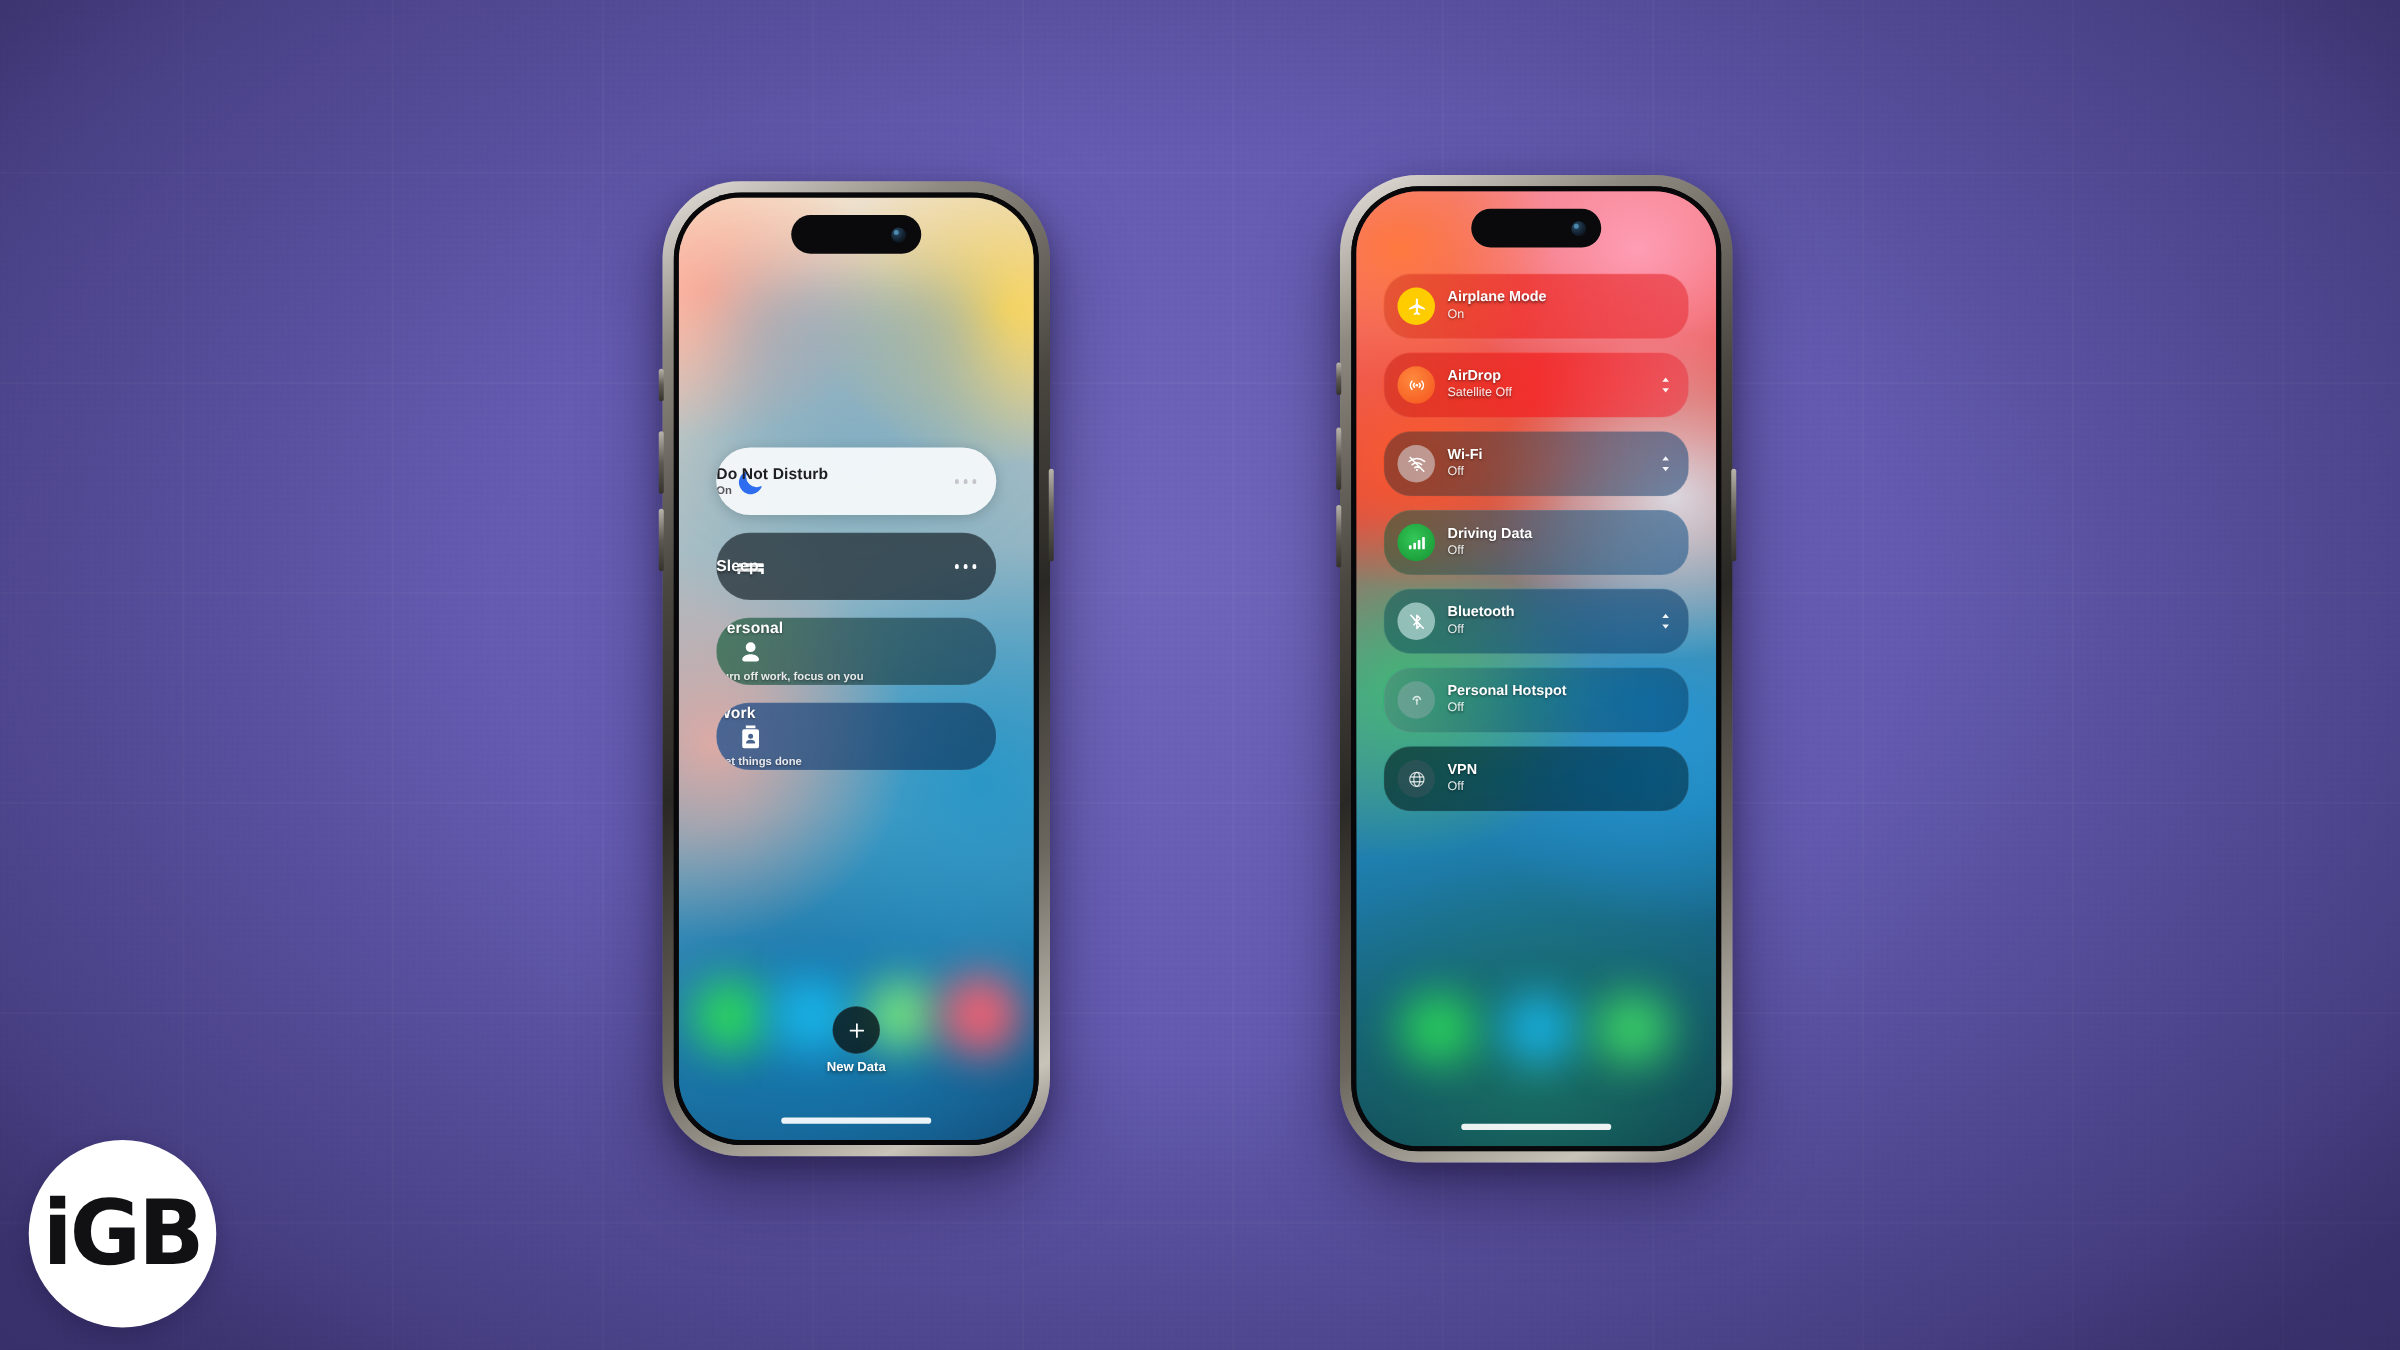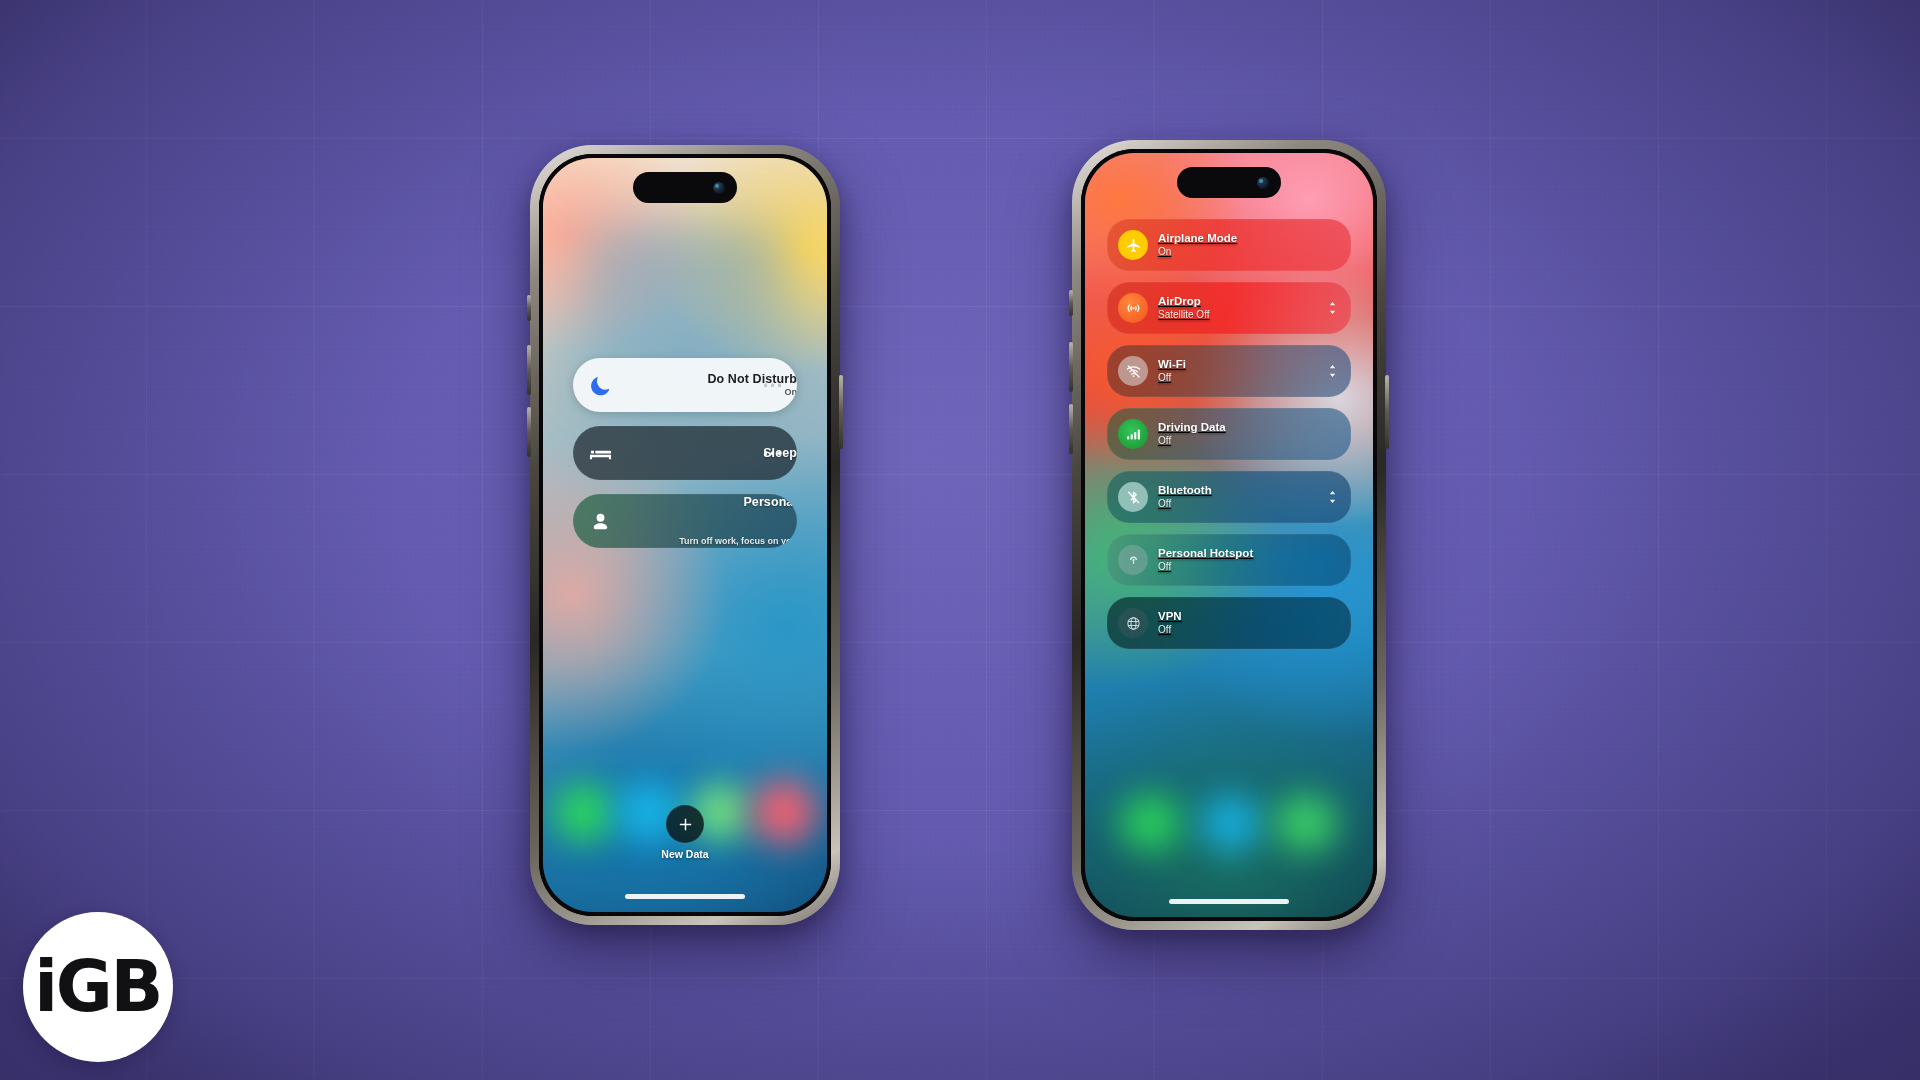--- a/index.html
+++ b/index.html
@@ -155,21 +155,21 @@
     -webkit-backdrop-filter:blur(18px);
     box-shadow:0 2px 10px rgba(0,0,0,.18);
   }
   .focus-ico {
     width:26px; height:26px; flex:0 0 26px;
     display:flex; align-items:center; justify-content:center;
   }
   .focus-ico svg { width:23px; height:23px; display:block; }
   .focus-txt {
     position:absolute; left:0; right:0; top:0; bottom:0;
-    display:flex; flex-direction:column; align-items:flex-end; justify-content:center;
+    display:flex; flex-direction:column; align-items:flex-start; justify-content:center;
     pointer-events:none;
   }
   .focus-title { font-size:12.5px; font-weight:700; letter-spacing:.1px; line-height:1.18; }
   .focus-sub   { font-size:9px; font-weight:600; line-height:1.25; margin-top:1px; }
   .dark .focus-title { color:#fff; text-shadow:0 1px 2px rgba(0,0,0,.45); }
   .dark .focus-sub   { color:rgba(255,255,255,.88); text-shadow:0 1px 2px rgba(0,0,0,.45);margin-top:27px; }
   .active .focus-title { color:#1d1d22; }
   .active .focus-sub   { color:#56565e; }
   .ellipsis {
     position:absolute; right:16px; top:50%; transform:translateY(-50%);
@@ -192,21 +192,20 @@
     box-shadow:inset 0 0 0 .5px rgba(255,255,255,.10);
   }
   .nf-btn svg { width:17px; height:17px; }
   .nf-label { font-size:10.5px; font-weight:700; color:#fff; text-shadow:0 1px 3px rgba(0,0,0,.5); }
 
   
   .cc-list {
     position:absolute; left:22px; right:22px; top:66px;
     display:flex; flex-direction:column; gap:11px;
     z-index:20;
-    text-decoration:underline;
   }
   .cc-row {
     position:relative;
     height:52px;
     border-radius:22px;
     display:flex; align-items:center;
     padding:0 11px;
     background:rgba(12,20,26,.40);
     backdrop-filter:blur(20px) saturate(140%);
     -webkit-backdrop-filter:blur(20px) saturate(140%);
@@ -316,20 +315,31 @@
             <svg viewBox="0 0 24 24">
                 <path fill="#fff" d="M12 12.2a4.1 4.1 0 1 0 0-8.2 4.1 4.1 0 0 0 0 8.2zm0 1.7c-3.5 0-7 1.9-7 4.3 0 1.1.7 1.8 1.9 1.8h10.2c1.2 0 1.9-.7 1.9-1.8 0-2.4-3.5-4.3-7-4.3z"></path>
               </svg>
           </span>
           <span class="focus-txt">
             <span class="focus-title">Personal</span>
             <span class="focus-sub">Turn off work, focus on you</span>
           </span>
         </div>
 
+        <div class="focus-row dark" style="background:linear-gradient(100deg, rgba(16,72,140,.70) 0%, rgba(14,54,104,.62) 45%, rgba(10,40,74,.60) 100%);">
+          <span class="focus-ico">
+            <svg viewBox="0 0 24 24">
+                <path fill="#fff" d="M8 2.6h8v2.2H8V2.6zM6.6 5.6h10.8A1.6 1.6 0 0 1 19 7.2v12.6a1.6 1.6 0 0 1-1.6 1.6H6.6A1.6 1.6 0 0 1 5 19.8V7.2a1.6 1.6 0 0 1 1.6-1.6zM12 9.4a2.1 2.1 0 1 0 0 4.2 2.1 2.1 0 0 0 0-4.2zm0 5c-2.1 0-3.8 1.1-3.8 2.4 0 .5.3.8.9.8h5.8c.6 0 .9-.3.9-.8 0-1.3-1.7-2.4-3.8-2.4z"></path>
+              </svg>
+          </span>
+          <span class="focus-txt">
+            <span class="focus-title">Work</span>
+            <span class="focus-sub">Get things done</span>
+          </span>
+        </div>
 
       </div>
 
       <div class="newfocus">
         <span class="nf-btn">
           <svg viewBox="0 0 24 24">
               <path fill="#fff" d="M11 4h2v7h7v2h-7v7h-2v-7H4v-2h7V4z"></path>
             </svg>
         </span>
         <span class="nf-label">New Data</span>

